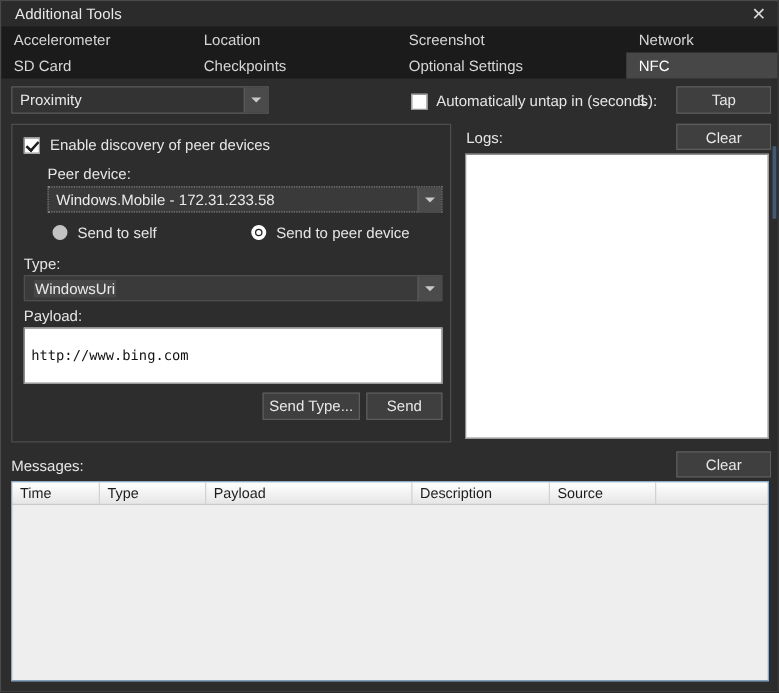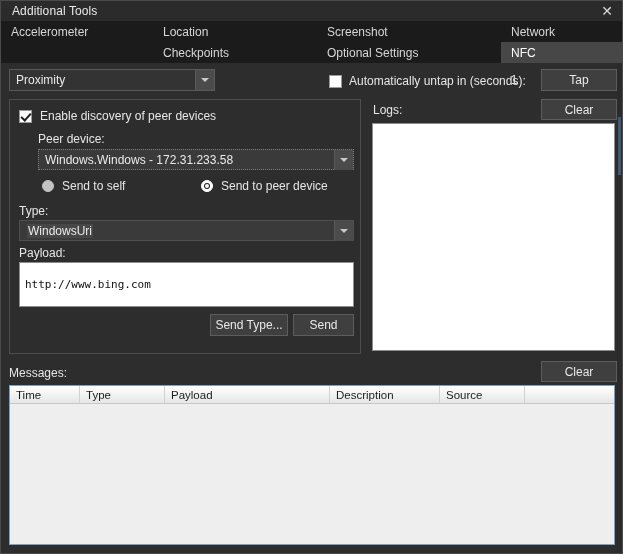--- a/index.html
+++ b/index.html
@@ -422,20 +422,23 @@
     <div class="tab t-r0 tab-c1">
       <span>Location</span>
     </div>
     <div class="tab t-r0 tab-c2">
       <span>Screenshot</span>
     </div>
     <div class="tab t-r0 tab-c3">
       <span>Network</span>
     </div>
 
+    <div class="tab t-r1 tab-c0">
+      <span>SD Card</span>
+    </div>
     <div class="tab t-r1 tab-c1">
       <span>Checkpoints</span>
     </div>
     <div class="tab t-r1 tab-c3 active">
       <span>NFC</span>
     </div>
     <div class="tab t-r1 tab-c2">
       <span>Optional Settings</span>
     </div>
   </div>
@@ -460,21 +463,21 @@
     <div class="groupbox">
 
       <div class="row-enable">
         <span class="cb checked"></span>
         <span class="lbl">Enable discovery of peer devices</span>
       </div>
 
       <div class="peer-label">Peer device:</div>
 
       <div class="peer-combo">
-        <span class="combo-text">Windows.Windows - 172.31.233.58</span>
+        <span class="combo-text">Windows.Mobile - 172.31.233.58</span>
         <span class="combo-arrow-box">
           <span class="arrow-down"></span>
         </span>
       </div>
 
       <div class="radio-row">
         <div class="radio-item r1">
           <span class="rb off"></span>
           <span class="lbl">Send to self</span>
         </div>

